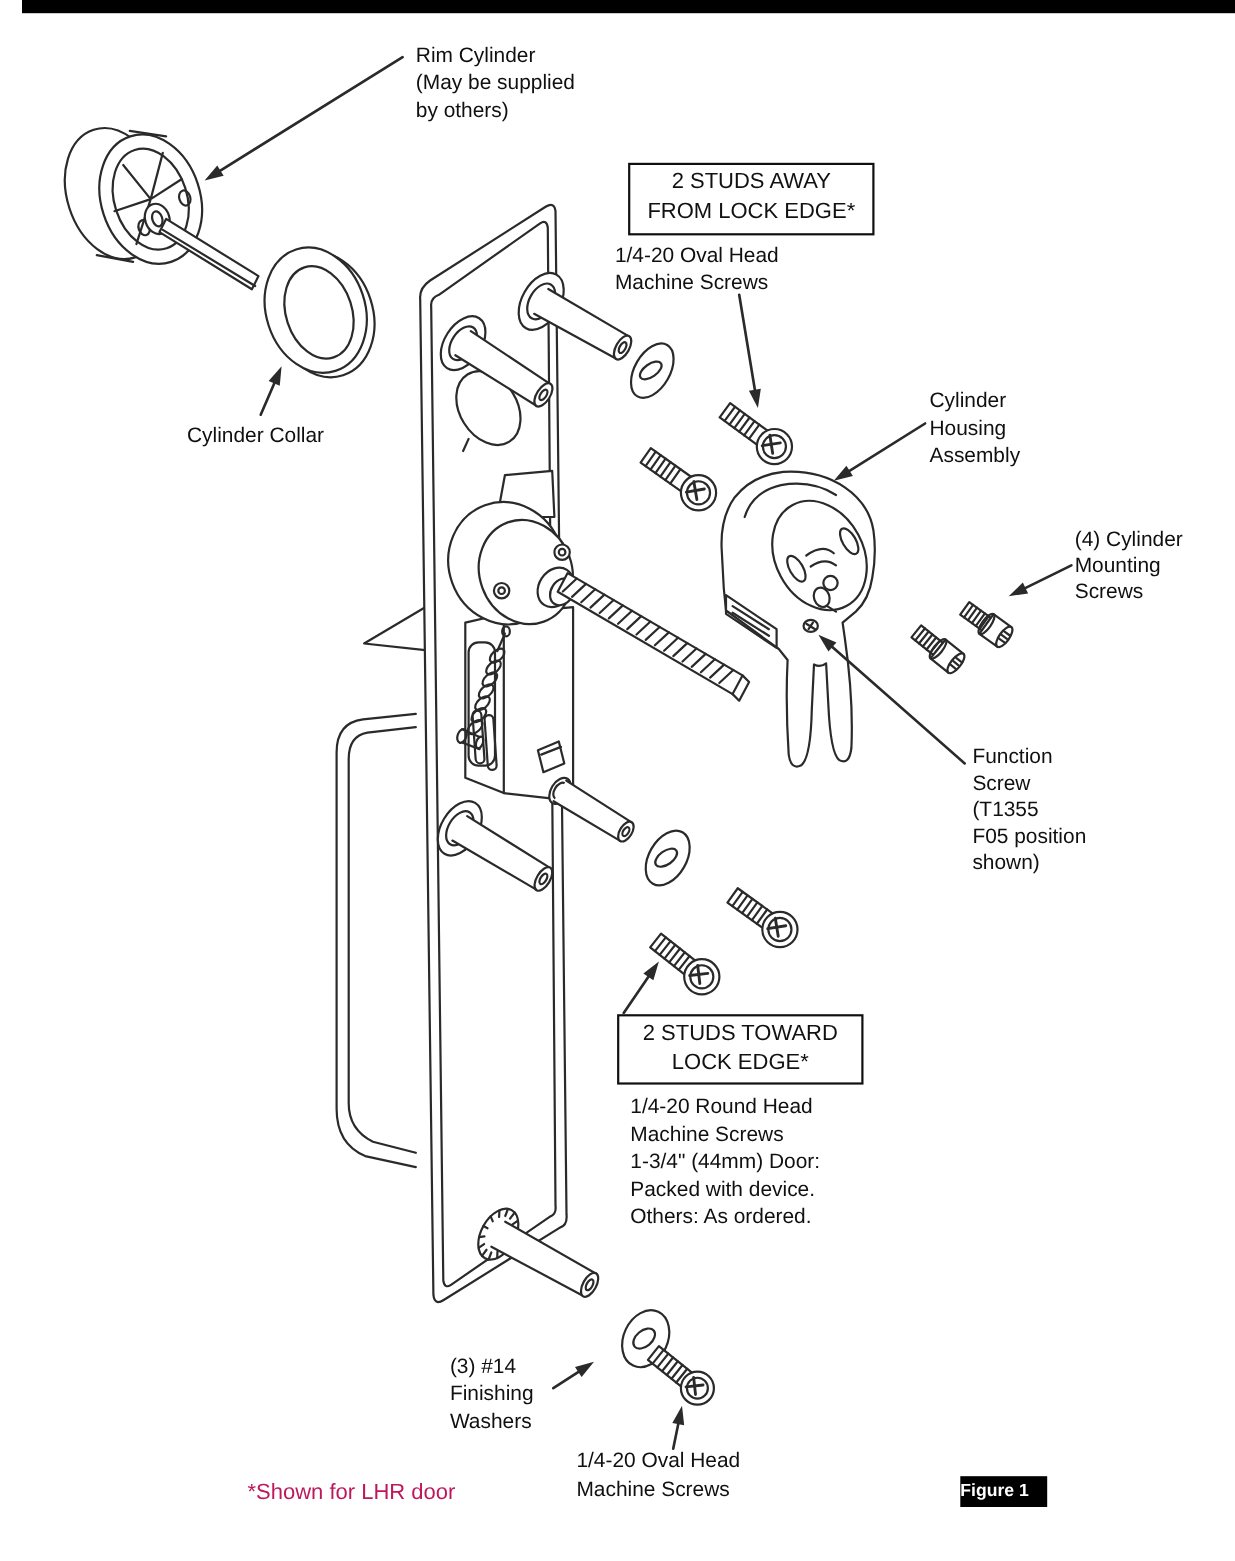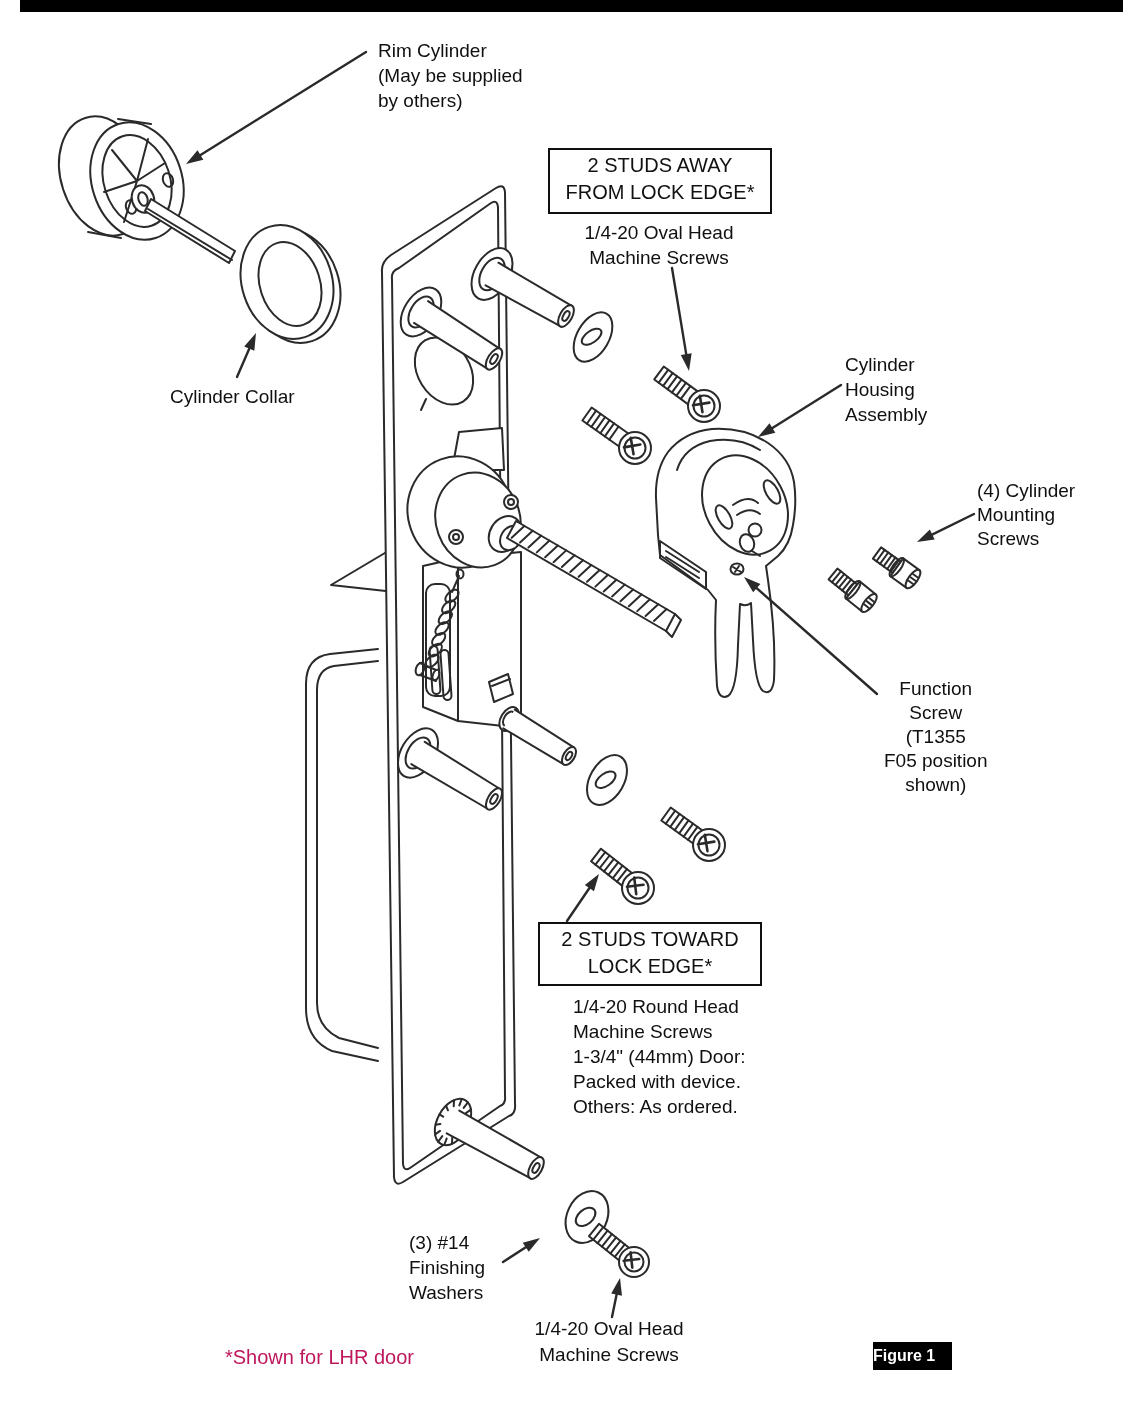--- a/index.html
+++ b/index.html
@@ -1,23 +1,23 @@
 <!DOCTYPE html>
 <html><head>
 <meta charset="utf-8">
 <style>
   html,body{margin:0;padding:0;background:#ffffff;}
   #page{position:relative;width:1123px;height:1419px;background:#ffffff;overflow:hidden;
         font-family:"Liberation Sans", sans-serif;color:#111;}
   #topbar{position:absolute;left:20px;top:0;width:1103px;height:12px;background:#000;}
   svg{position:absolute;left:0;top:0;}
   .label{position:absolute;white-space:pre-line;font-size:19px;line-height:25px;color:#101010;}
-  .centered{text-align:center;}
+  .centered{text-align:left;}
   .boxed{position:absolute;border:2px solid #101010;background:#fff;text-align:center;
-         font-size:20px;line-height:27px;padding-top:2px;white-space:pre-line;}
+         font-size:20px;line-height:27px;padding-top:2px;white-space:pre-line;margin-left:23px;}
   #figure-badge{position:absolute;left:873px;top:1342px;width:79px;height:28px;background:#000;
         color:#fff;font-weight:bold;font-size:16px;line-height:28px;text-align:left;}
   #lhr-note{position:absolute;left:225px;top:1346px;font-size:20px;color:#be185d;}
 </style>
 </head>
 <body>
 
 <div id="page">
   <div id="topbar"></div>
 
@@ -357,21 +357,21 @@
   <div class="boxed" style="left:548px;top:148px;width:220px;height:60px;">2 STUDS AWAY
 FROM LOCK EDGE*</div>
   <div class="label centered" style="left:559px;top:220px;width:200px;">1/4-20 Oval Head
 Machine Screws</div>
   <div class="label" style="left:845px;top:352px;">Cylinder
 Housing
 Assembly</div>
   <div class="label" style="left:977px;top:479px;line-height:24px;">(4) Cylinder
 Mounting
 Screws</div>
-  <div class="label" style="left:884px;top:677px;line-height:24px;text-align:center;">Function
+  <div class="label" style="left:884px;top:677px;line-height:24px;">Function
 Screw
 (T1355
 F05 position
 shown)</div>
   <div class="boxed" style="left:538px;top:922px;width:220px;height:58px;">2 STUDS TOWARD
 LOCK EDGE*</div>
   <div class="label" style="left:573px;top:994px;line-height:25px;">1/4-20 Round Head
 Machine Screws
 1-3/4" (44mm) Door:
 Packed with device.

